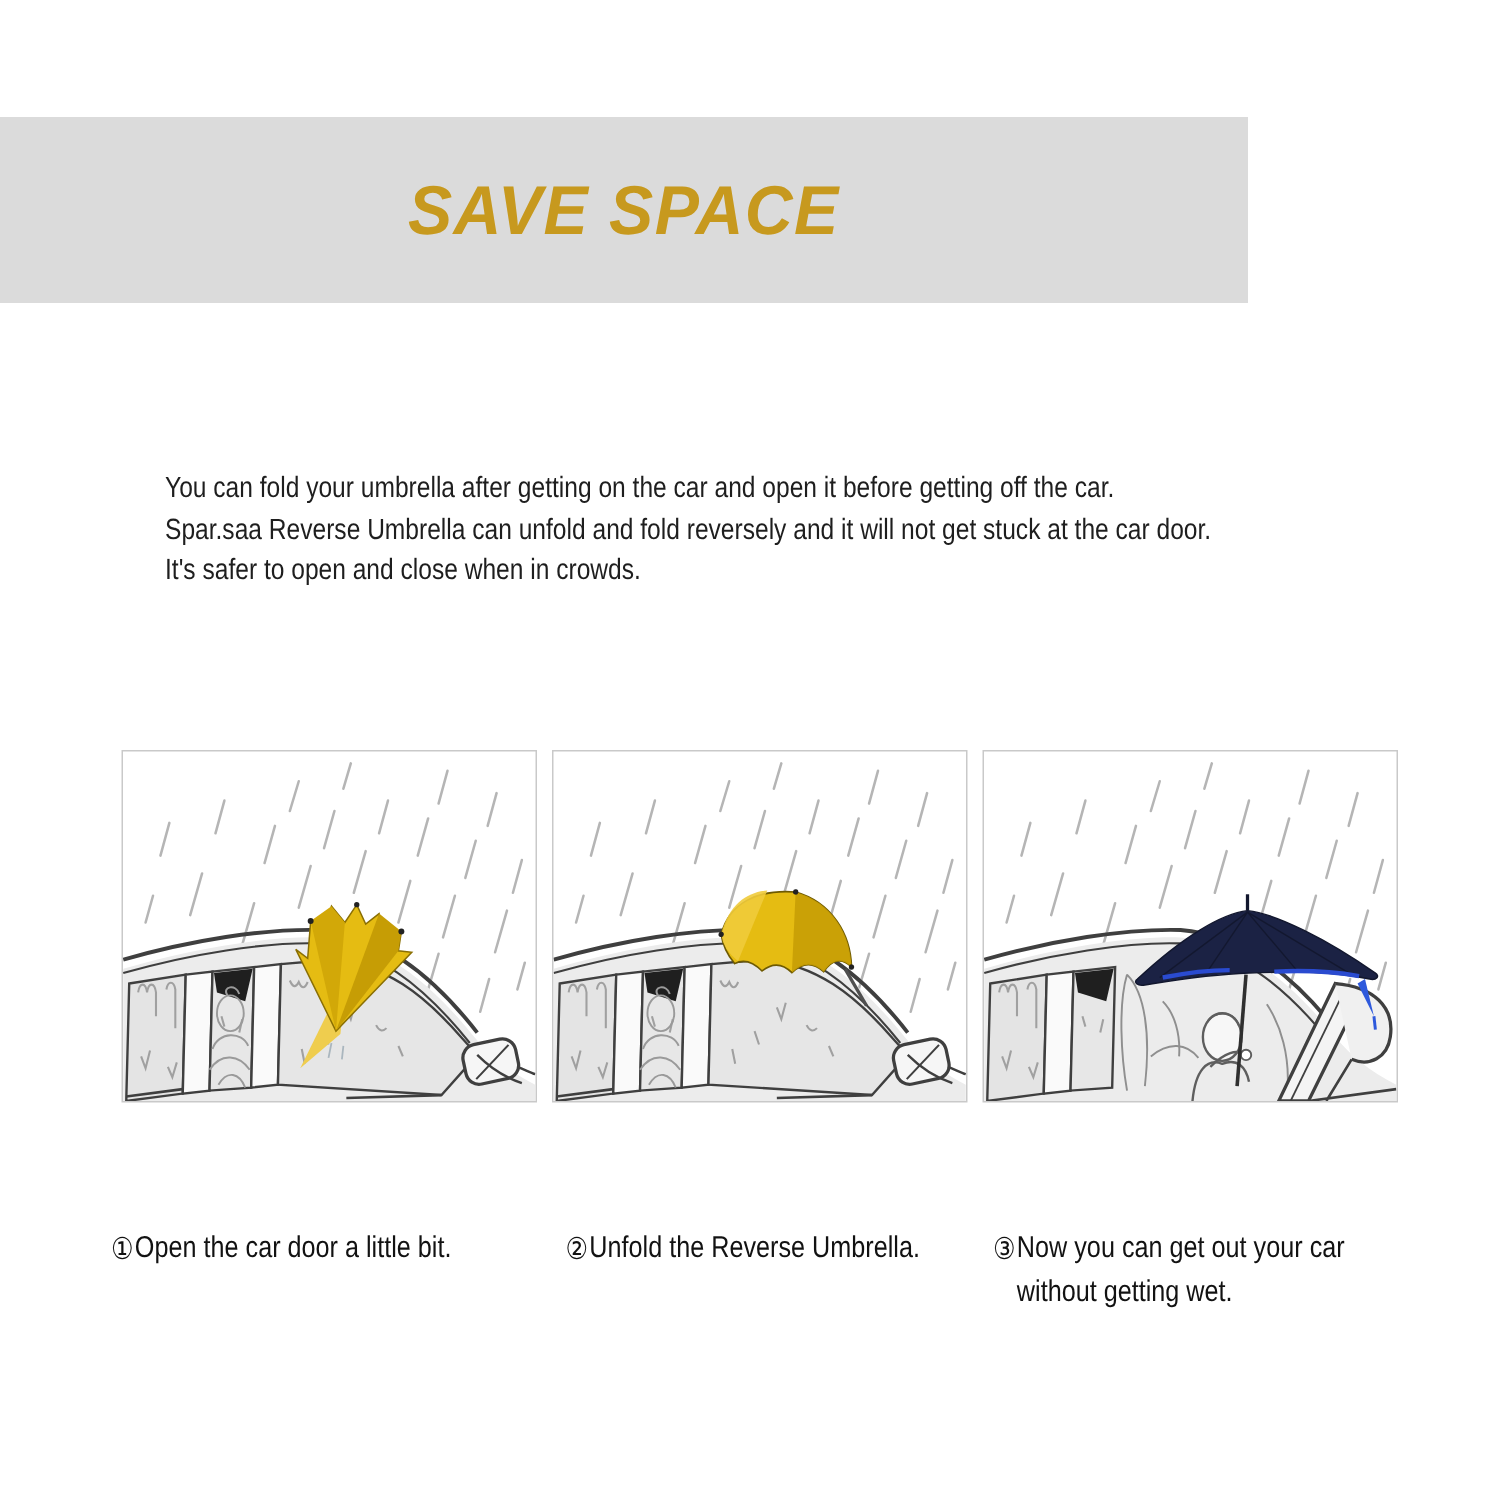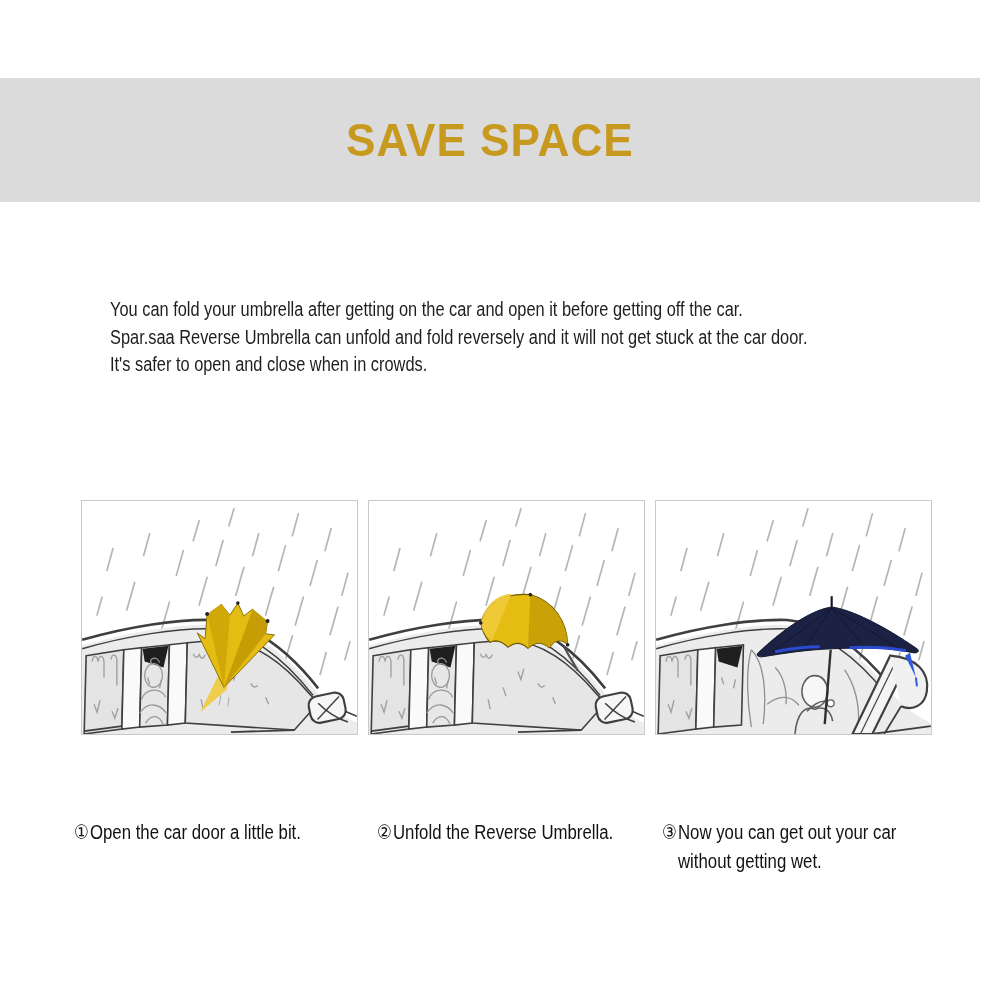--- a/index.html
+++ b/index.html
@@ -2,32 +2,32 @@
 <html style="--banner-bg: #DBDBDB; --accent-gold: #C7991E; --body-text: #1E1E1E; --caption-text: #121212; --panel-border: #C9C9C9; --rain-gray: #ADADAD; --car-line: #3F3F3F; --glass-fill: #E6E6E6; --umbrella-yellow: #E5BC12; --umbrella-yellow-dark: #C69D05; --umbrella-navy: #1B2244; --umbrella-blue-accent: #2A4BD0;"><head>
 <meta charset="utf-8">
 <style>
   html,body{margin:0;padding:0;}
   body{
     width:1000px;height:1000px;position:relative;overflow:hidden;
     background:#ffffff;
     font-family:"Liberation Sans","DejaVu Sans",sans-serif;
   }
   .banner{
-    position:absolute;left:0;top:78px;width:980px;height:124px;
+    position:absolute;left:0;top:78px;width:832px;height:124px;
     background:var(--banner-bg,#dbdbdb);
-    display:flex;align-items:center;justify-content:center;
+    display:flex;align-items:center;justify-content:center;font-style:italic;
   }
   .banner-title{
     font-size:46px;font-weight:bold;letter-spacing:1px;
     color:var(--accent-gold,#c7991e);
     transform:scaleX(0.96);transform-origin:center;
     white-space:nowrap;
   }
   .description{
-    position:absolute;left:110px;top:296px;width:860px;
+    position:absolute;left:110px;top:312px;width:860px;
     color:var(--body-text,#1e1e1e);
     font-size:19.5px;line-height:27.5px;
   }
   .description .line{
     white-space:nowrap;
     transform:scaleX(0.84);transform-origin:0 50%;
   }
   .panel{
     position:absolute;top:500px;width:277px;height:235px;
     box-sizing:border-box;background:#ffffff;

